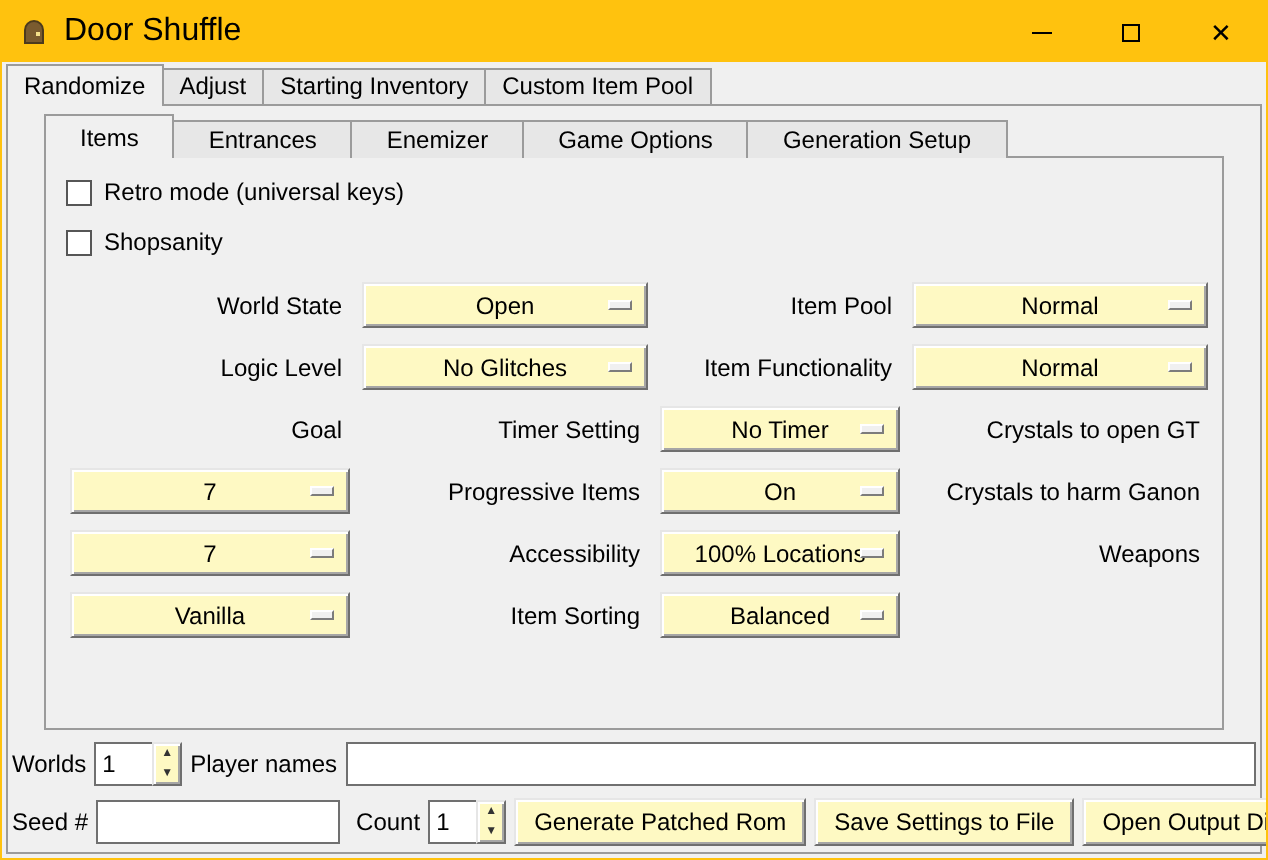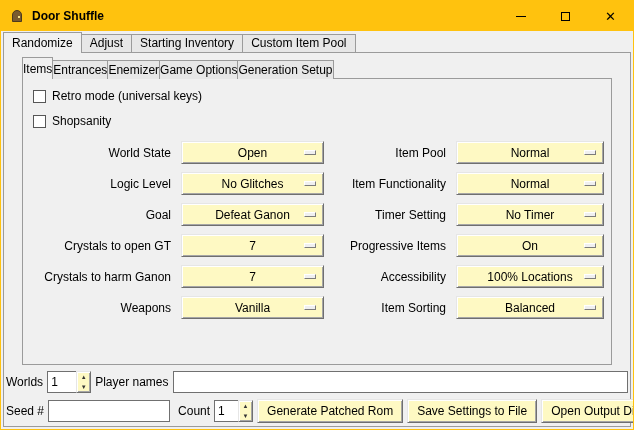--- a/index.html
+++ b/index.html
@@ -15,21 +15,21 @@
   .titlebar {
     position:absolute; top:0; left:0; right:0; height:30px;
     background:#ffc20e; display:flex; align-items:center;
   }
   .app-icon { width:16px; height:16px; margin:0 7px 0 8px; position:relative; }
   .app-icon .door {
     position:absolute; left:3px; top:2px; width:10px; height:12px;
     background:#7a5b2f; border:1px solid #4c3a1d; border-radius:5px 5px 0 0;
   }
   .app-icon .knob { position:absolute; right:5px; top:8px; width:2px; height:2px; background:#f5e08a; }
-  .win-title { font-size:12px;font-weight:bold; }
+  .win-title { font-size:16px; }
 
   .caption { margin-left:auto; display:flex; height:30px; }
   .cap-btn { width:45px; height:30px; display:flex; align-items:center; justify-content:center; cursor:default; }
   .glyph-min { width:10px; height:1px; background:#000; }
   .glyph-max { width:9px; height:9px; border:1px solid #000; }
   .glyph-close { font-size:13px; line-height:1; }
 
   
   .main-tabs {
     position:absolute; top:31px; left:2px; display:flex; align-items:center; z-index:3;
@@ -37,21 +37,21 @@
   .sub-tabs {
     position:absolute; top:4px; left:18px; display:flex; align-items:flex-end; z-index:3;
   }
   .tab {
     border:1px solid #9b9b9b; border-bottom:none;
     background:#e7e7e7; padding:0 8px; display:flex; align-items:center;
     height:18px; margin-right:0; white-space:nowrap;
   }
   .tab + .tab { border-left:none; }
   .tab.active { background:#f0f0f0; height:21px; border-left:1px solid #9b9b9b; position:relative; }
-  .sub-tabs .tab { height:19px; padding:0 0; }
+  .sub-tabs .tab { height:19px; padding:0 17px; }
   .sub-tabs .tab.active { height:22px; }
 
   .main-pane {
     position:absolute; top:51px; left:2px; right:2px; bottom:2px;
     border:1px solid #9b9b9b; background:#f0f0f0; z-index:1;
   }
   .sub-pane {
     position:absolute; top:25px; left:18px; right:18px; height:287px;
     border:1px solid #9b9b9b; background:#f0f0f0; z-index:2;
   }
@@ -182,24 +182,20 @@
           <span>No Glitches</span>
           <span class="ddi"></span>
         </div>
         <div class="opt-label">Item Functionality</div>
         <div class="dd bevel">
           <span>Normal</span>
           <span class="ddi"></span>
         </div>
 
         <div class="opt-label">Goal</div>
-        <div class="dd bevel">
-          <span>Defeat Ganon</span>
-          <span class="ddi"></span>
-        </div>
         <div class="opt-label">Timer Setting</div>
         <div class="dd bevel">
           <span>No Timer</span>
           <span class="ddi"></span>
         </div>
 
         <div class="opt-label">Crystals to open GT</div>
         <div class="dd bevel">
           <span>7</span>
           <span class="ddi"></span>

